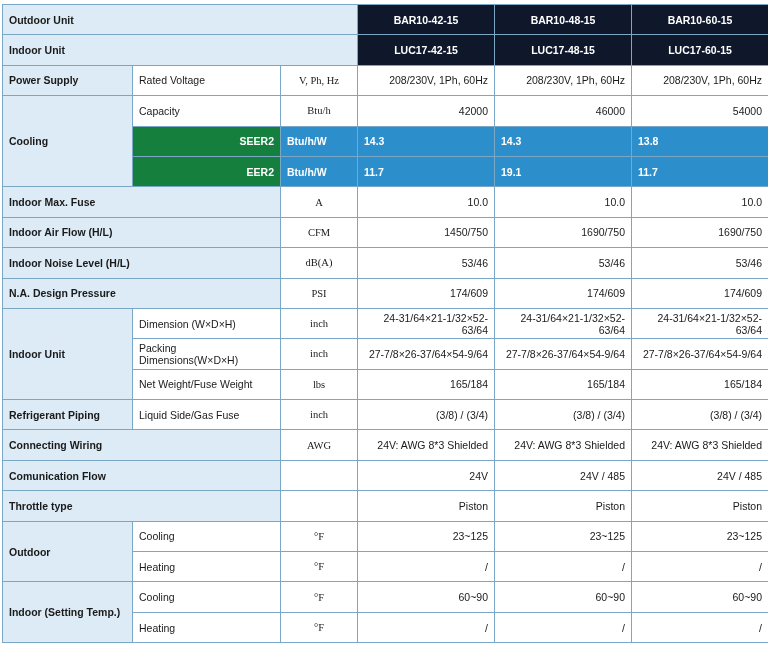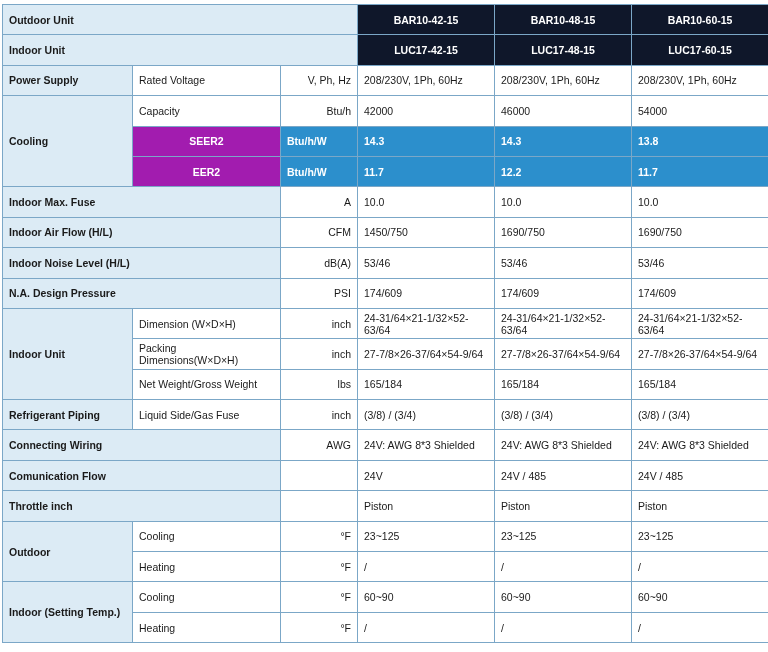--- a/index.html
+++ b/index.html
@@ -48,37 +48,38 @@
     text-align: left;
   }
   .sub {
     background: #ffffff;
     font-weight: normal;
     text-align: left;
     padding-left: 10px;
   }
   .unit {
     background: #ffffff;
+    text-align: center;
+    font-family: Liberation Serif, serif;
+  }
+  .val {
+    background: #ffffff;
     text-align: right;
-  }
-  .val {
-    background: #ffffff;
-    text-align: left;
   }
   .accent {
     background: #2c8fcc;
     color: #ffffff;
     font-weight: bold;
     text-align: left;
   }
   .accent-lbl {
-    background: #a21caf;
+    background: #15803d;
     color: #ffffff;
     font-weight: bold;
-    text-align: center;
+    text-align: right;
     padding-left: 10px;
   }
   .cool-lbl {
     background: #dcebf5;
     font-weight: bold;
     text-align: left;
     vertical-align: middle;
   }
   .small {
     font-size: 9.5px;
@@ -138,21 +139,21 @@
       <td class="accent">Btu/h/W</td>
       <td class="accent">14.3</td>
       <td class="accent">14.3</td>
       <td class="accent">13.8</td>
     </tr>
 
     <tr>
       <td class="accent-lbl">EER2</td>
       <td class="accent">Btu/h/W</td>
       <td class="accent">11.7</td>
-      <td class="accent">12.2</td>
+      <td class="accent">19.1</td>
       <td class="accent">11.7</td>
     </tr>
 
     <tr>
       <td class="lbl" colspan="2">Indoor Max. Fuse</td>
       <td class="unit">A</td>
       <td class="val">10.0</td>
       <td class="val">10.0</td>
       <td class="val">10.0</td>
     </tr>
@@ -190,21 +191,21 @@
       <td class="val tiny">24-31/64×21-1/32×52-63/64</td>
     </tr>
     <tr>
       <td class="sub">Packing Dimensions(W×D×H)</td>
       <td class="unit">inch</td>
       <td class="val tiny">27-7/8×26-37/64×54-9/64</td>
       <td class="val tiny">27-7/8×26-37/64×54-9/64</td>
       <td class="val tiny">27-7/8×26-37/64×54-9/64</td>
     </tr>
     <tr>
-      <td class="sub">Net Weight/Gross Weight</td>
+      <td class="sub">Net Weight/Fuse Weight</td>
       <td class="unit">lbs</td>
       <td class="val">165/184</td>
       <td class="val">165/184</td>
       <td class="val">165/184</td>
     </tr>
 
     <tr>
       <td class="lbl">Refrigerant Piping</td>
       <td class="sub">Liquid Side/Gas Fuse</td>
       <td class="unit">inch</td>
@@ -223,21 +224,21 @@
 
     <tr>
       <td class="lbl" colspan="2">Comunication Flow</td>
       <td class="unit"></td>
       <td class="val">24V</td>
       <td class="val">24V / 485</td>
       <td class="val">24V / 485</td>
     </tr>
 
     <tr>
-      <td class="lbl" colspan="2">Throttle inch</td>
+      <td class="lbl" colspan="2">Throttle type</td>
       <td class="unit"></td>
       <td class="val">Piston</td>
       <td class="val">Piston</td>
       <td class="val">Piston</td>
     </tr>
 
     <tr>
       <td class="lbl" rowspan="2">Outdoor</td>
       <td class="sub">Cooling</td>
       <td class="unit">°F</td>

